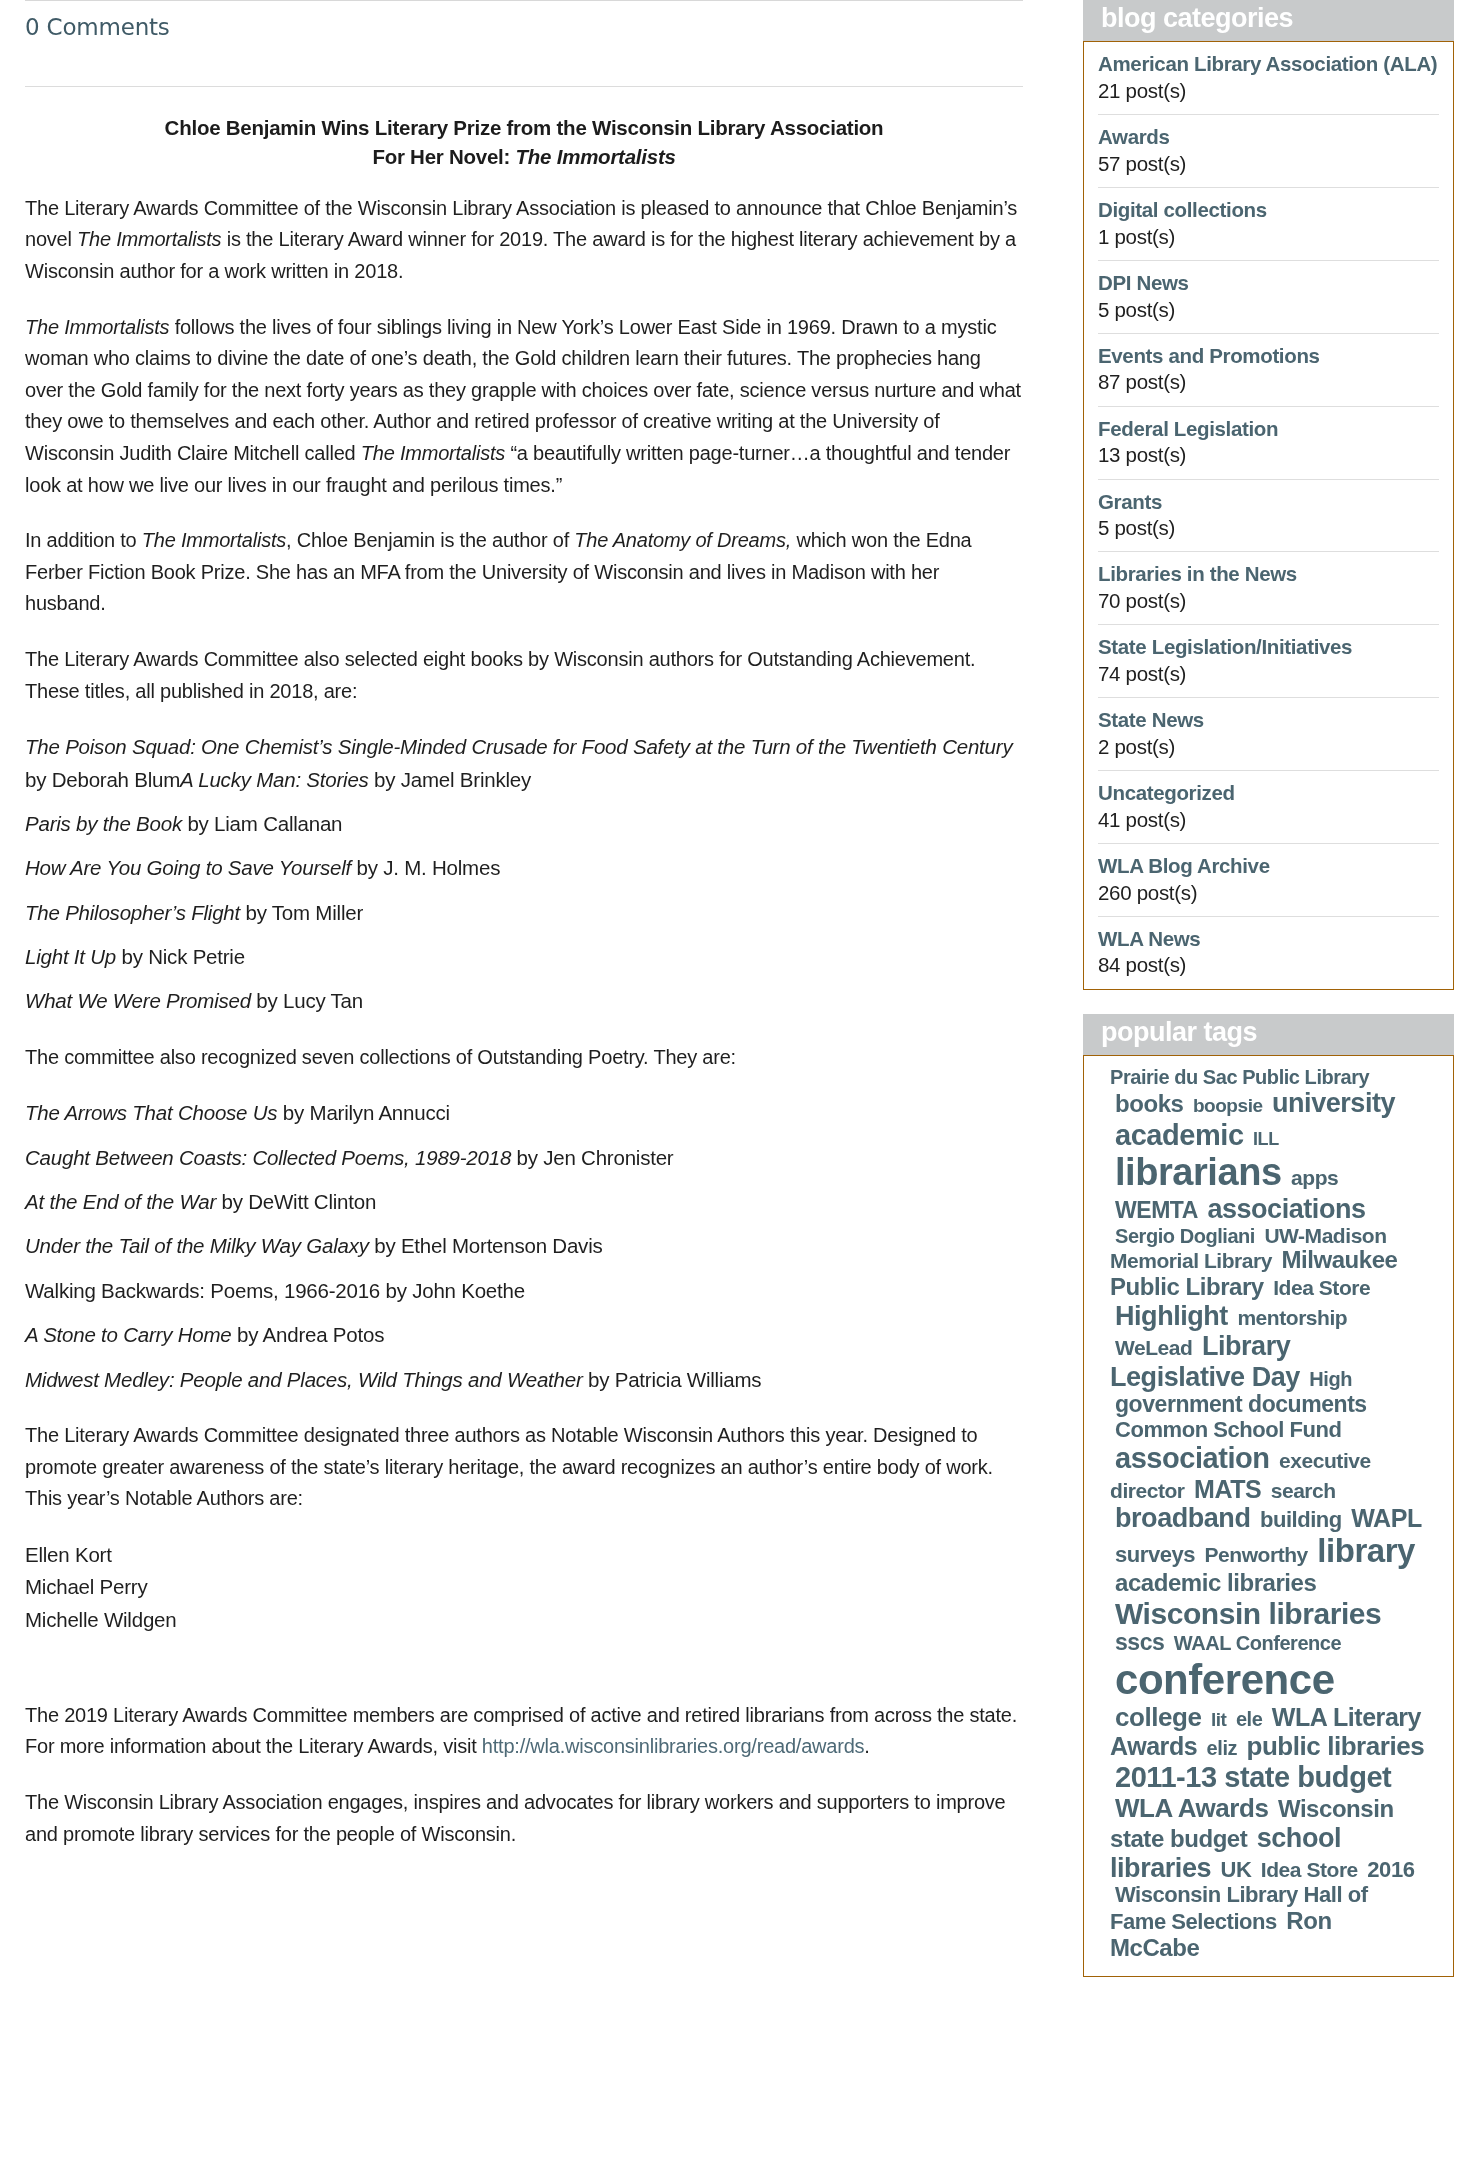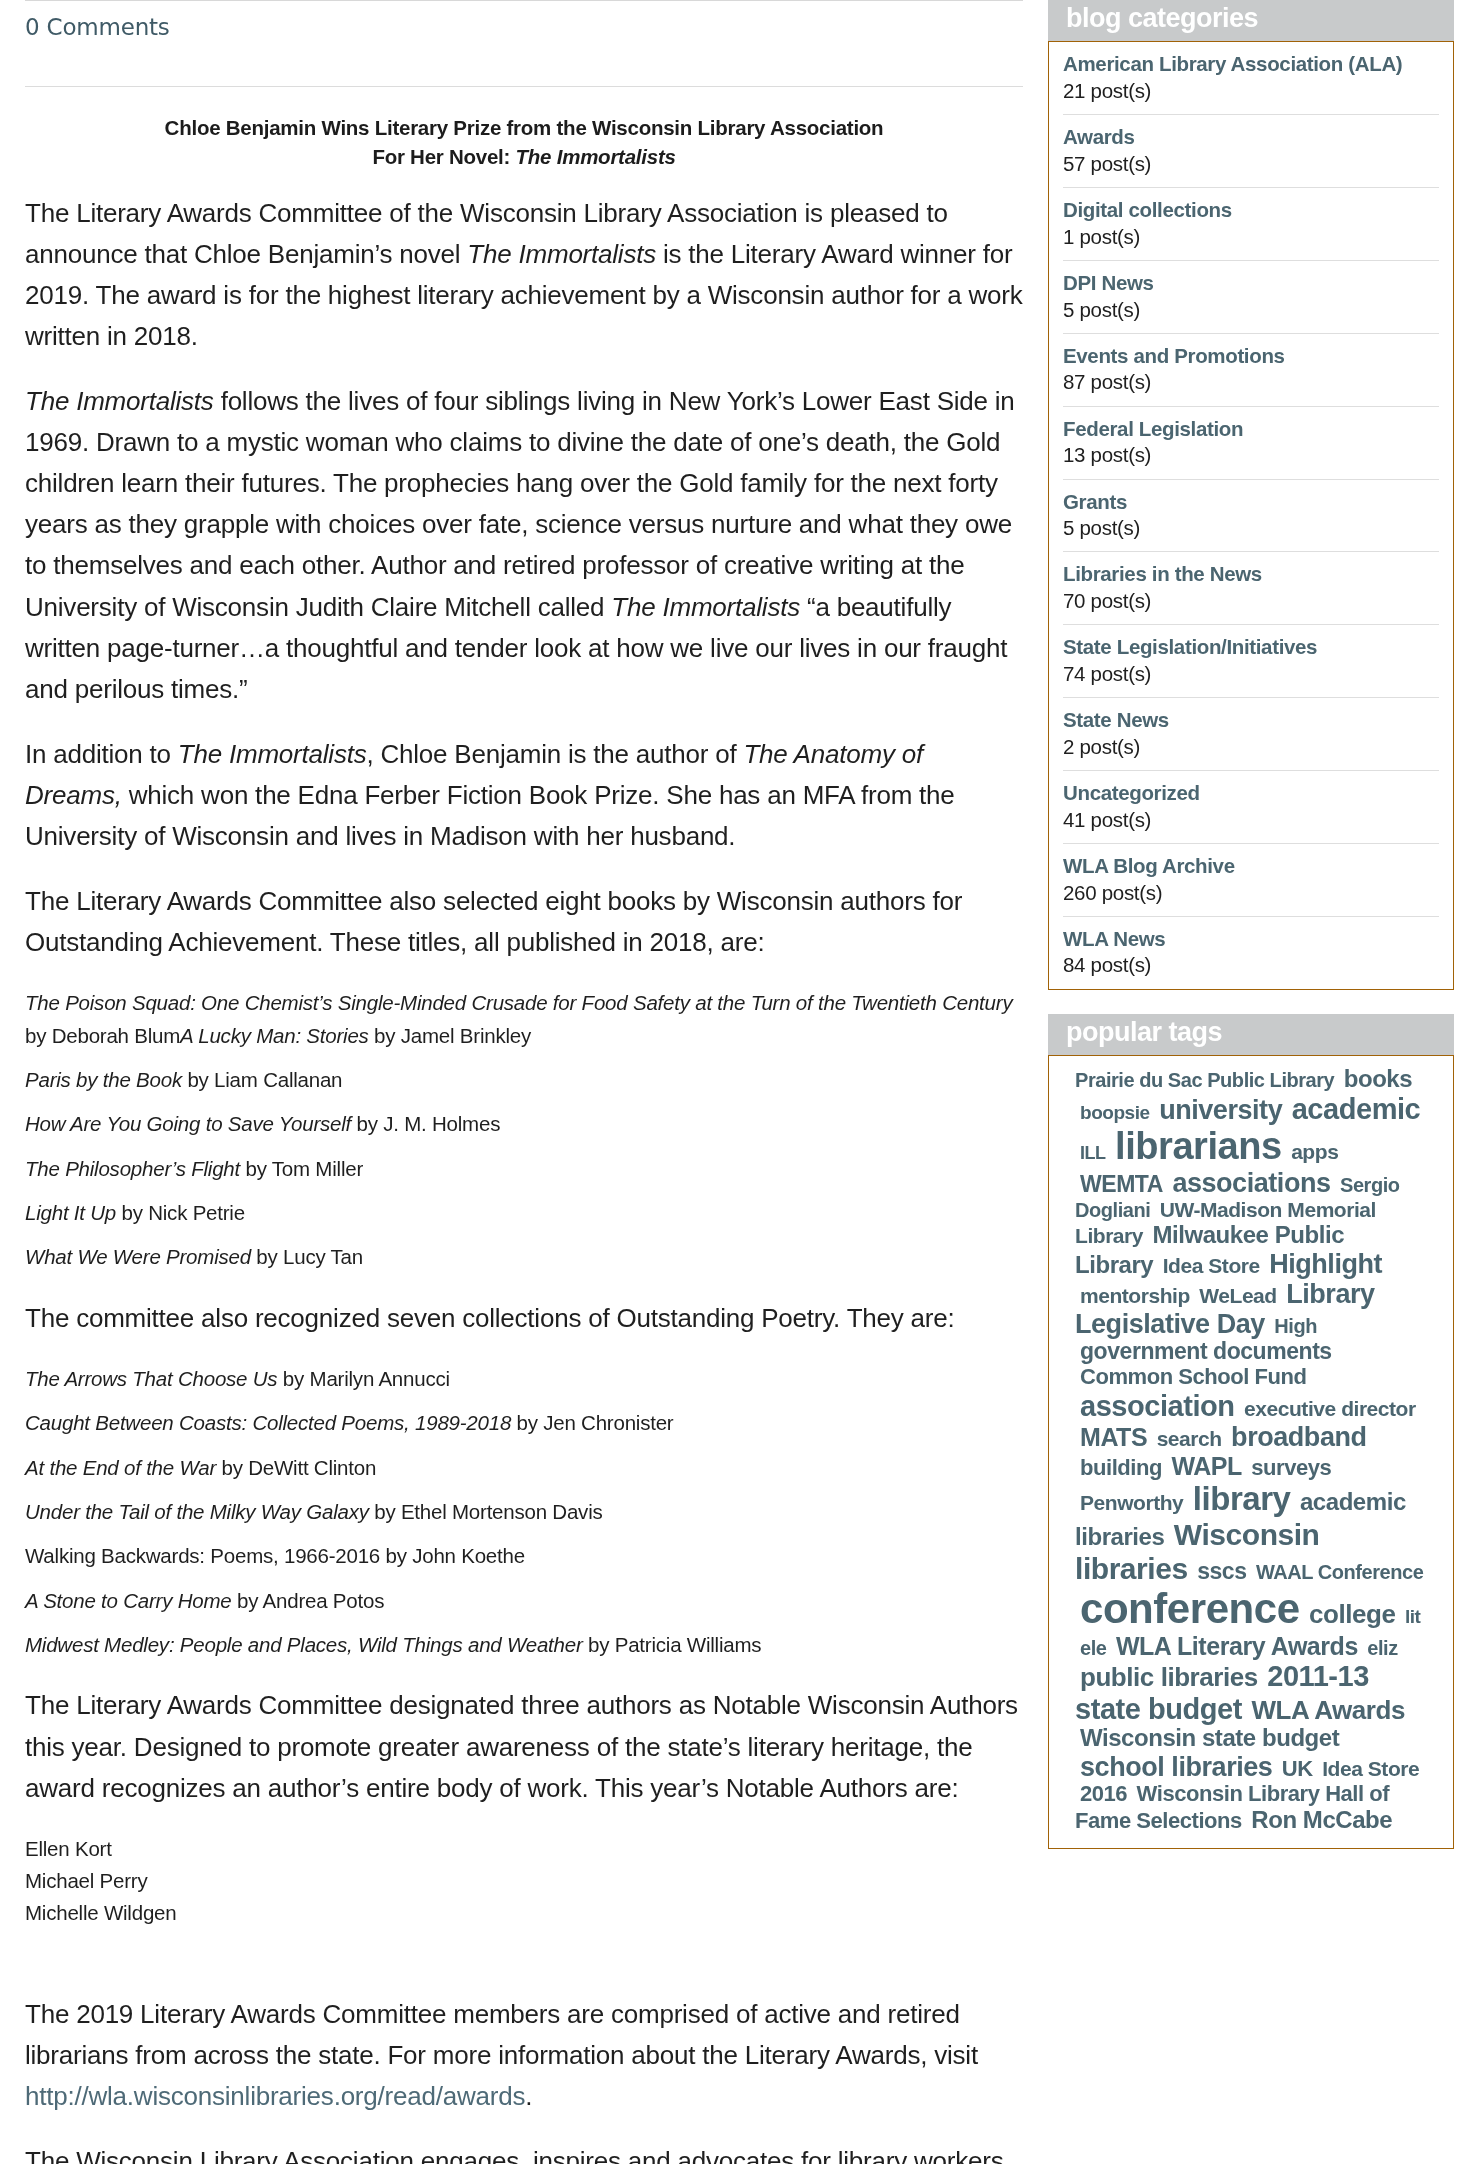--- a/index.html
+++ b/index.html
@@ -50,21 +50,21 @@
     font-weight: bold;
     font-size: 20.5px;
     line-height: 1.42;
     color: #1c1c1c;
     margin: 0 30px 22px 30px;
     letter-spacing: -0.25px;
   }
   .post-title em { font-style: italic; }
 
   p.body-p {
-    font-size: 26px;
+    font-size: 20px;
     line-height: 1.58;
     color: #1f1f1f;
     margin: 0 0 24px 0;
     letter-spacing: -0.22px;
   }
   p.body-p em { font-style: italic; }
 
   .list-block {
     font-size: 20.5px;
     line-height: 1.58;
@@ -90,21 +90,21 @@
     color: #4e6a77;
     text-decoration: none;
   }
 
   
   .sidebar {
     width: 424px;
     flex: 0 0 auto;
     padding: 0 18px 0 0;
   }
-  .widget { margin-bottom: 24px; }
+  .widget { margin-bottom: 24px; margin-left: 35px; }
 
   .widget-head {
     background: #c8cacb;
     color: #ffffff;
     font-family: "Liberation Sans", sans-serif;
     font-weight: bold;
     font-size: 27px;
     letter-spacing: -0.5px;
     padding: 4px 0 9px 18px;
     line-height: 1.05;

